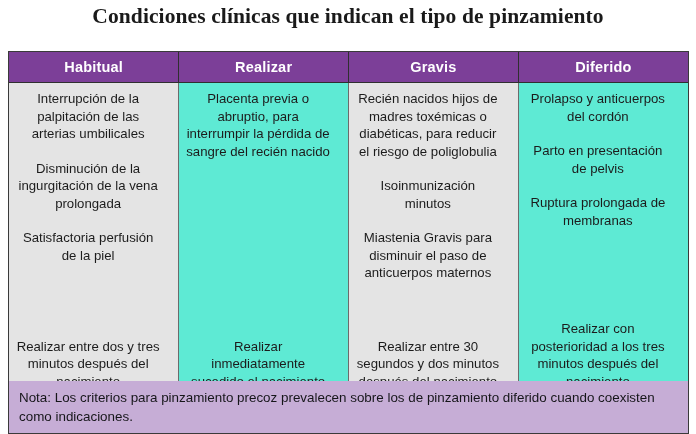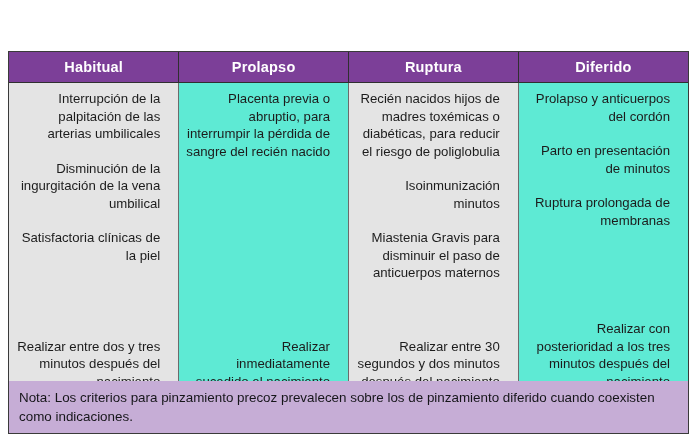--- a/index.html
+++ b/index.html
@@ -65,21 +65,21 @@
     border-right: 1px solid #2f2f2f;
     border-bottom: 1px solid #2f2f2f;
     letter-spacing: 0.2px;
   }
   table.main thead th:first-child { border-left: none; }
   table.main thead th:last-child  { border-right: none; }
 
   
   table.main tbody td {
     vertical-align: top;
-    text-align: right;
+    text-align: center;
     font-size: 13.2px;
     line-height: 17.5px;
     color: #1c1c1c;
     padding: 7px 18px 0 7px;
     border-left: 1px solid #6b6b6b;
     border-right: 1px solid #6b6b6b;
   }
   table.main tbody td:first-child { border-left: none; }
   table.main tbody td:last-child  { border-right: none; }
 
@@ -115,40 +115,41 @@
     line-height: 19px;
     padding: 7px 10px 4px 10px;
     text-align: left;
   }
 </style>
 </head>
 <body>
 
 <div id="page">
 
+  <div class="title">Condiciones clínicas que indican el tipo de pinzamiento</div>
 
   <div class="table-wrap">
     <table class="main">
       <thead>
         <tr>
           <th>Habitual</th>
-          <th>Prolapso</th>
-          <th>Ruptura</th>
+          <th>Realizar</th>
+          <th>Gravis</th>
           <th>Diferido</th>
         </tr>
       </thead>
       <tbody>
         <tr>
 
           <td class="shade">
             <div class="cell-inner">
               <div class="cell-top">
                 <p class="para">Interrupción de la palpitación de las arterias umbilicales</p>
-                <p class="para">Disminución de la ingurgitación de la vena umbilical</p>
-                <p class="para">Satisfactoria  clínicas de la piel</p>
+                <p class="para">Disminución de la ingurgitación de la vena prolongada</p>
+                <p class="para">Satisfactoria  perfusión de la piel</p>
               </div>
               <div class="cell-bottom">Realizar entre dos y tres minutos después del nacimiento</div>
             </div>
           </td>
 
           <td class="plain">
             <div class="cell-inner">
               <div class="cell-top">
                 <p class="para">Placenta previa o abruptio, para interrumpir la pérdida de sangre del recién nacido</p>
               </div>
@@ -164,21 +165,21 @@
                 <p class="para">Miastenia Gravis para disminuir el paso de anticuerpos maternos</p>
               </div>
               <div class="cell-bottom">Realizar entre 30 segundos y dos minutos después del nacimiento</div>
             </div>
           </td>
 
           <td class="plain">
             <div class="cell-inner">
               <div class="cell-top">
                 <p class="para">Prolapso y anticuerpos del cordón</p>
-                <p class="para">Parto en presentación de minutos</p>
+                <p class="para">Parto en presentación de pelvis</p>
                 <p class="para">Ruptura prolongada de membranas</p>
               </div>
               <div class="cell-bottom">Realizar con posterioridad a los tres minutos después del nacimiento</div>
             </div>
           </td>
 
         </tr>
       </tbody>
     </table>
   </div>

